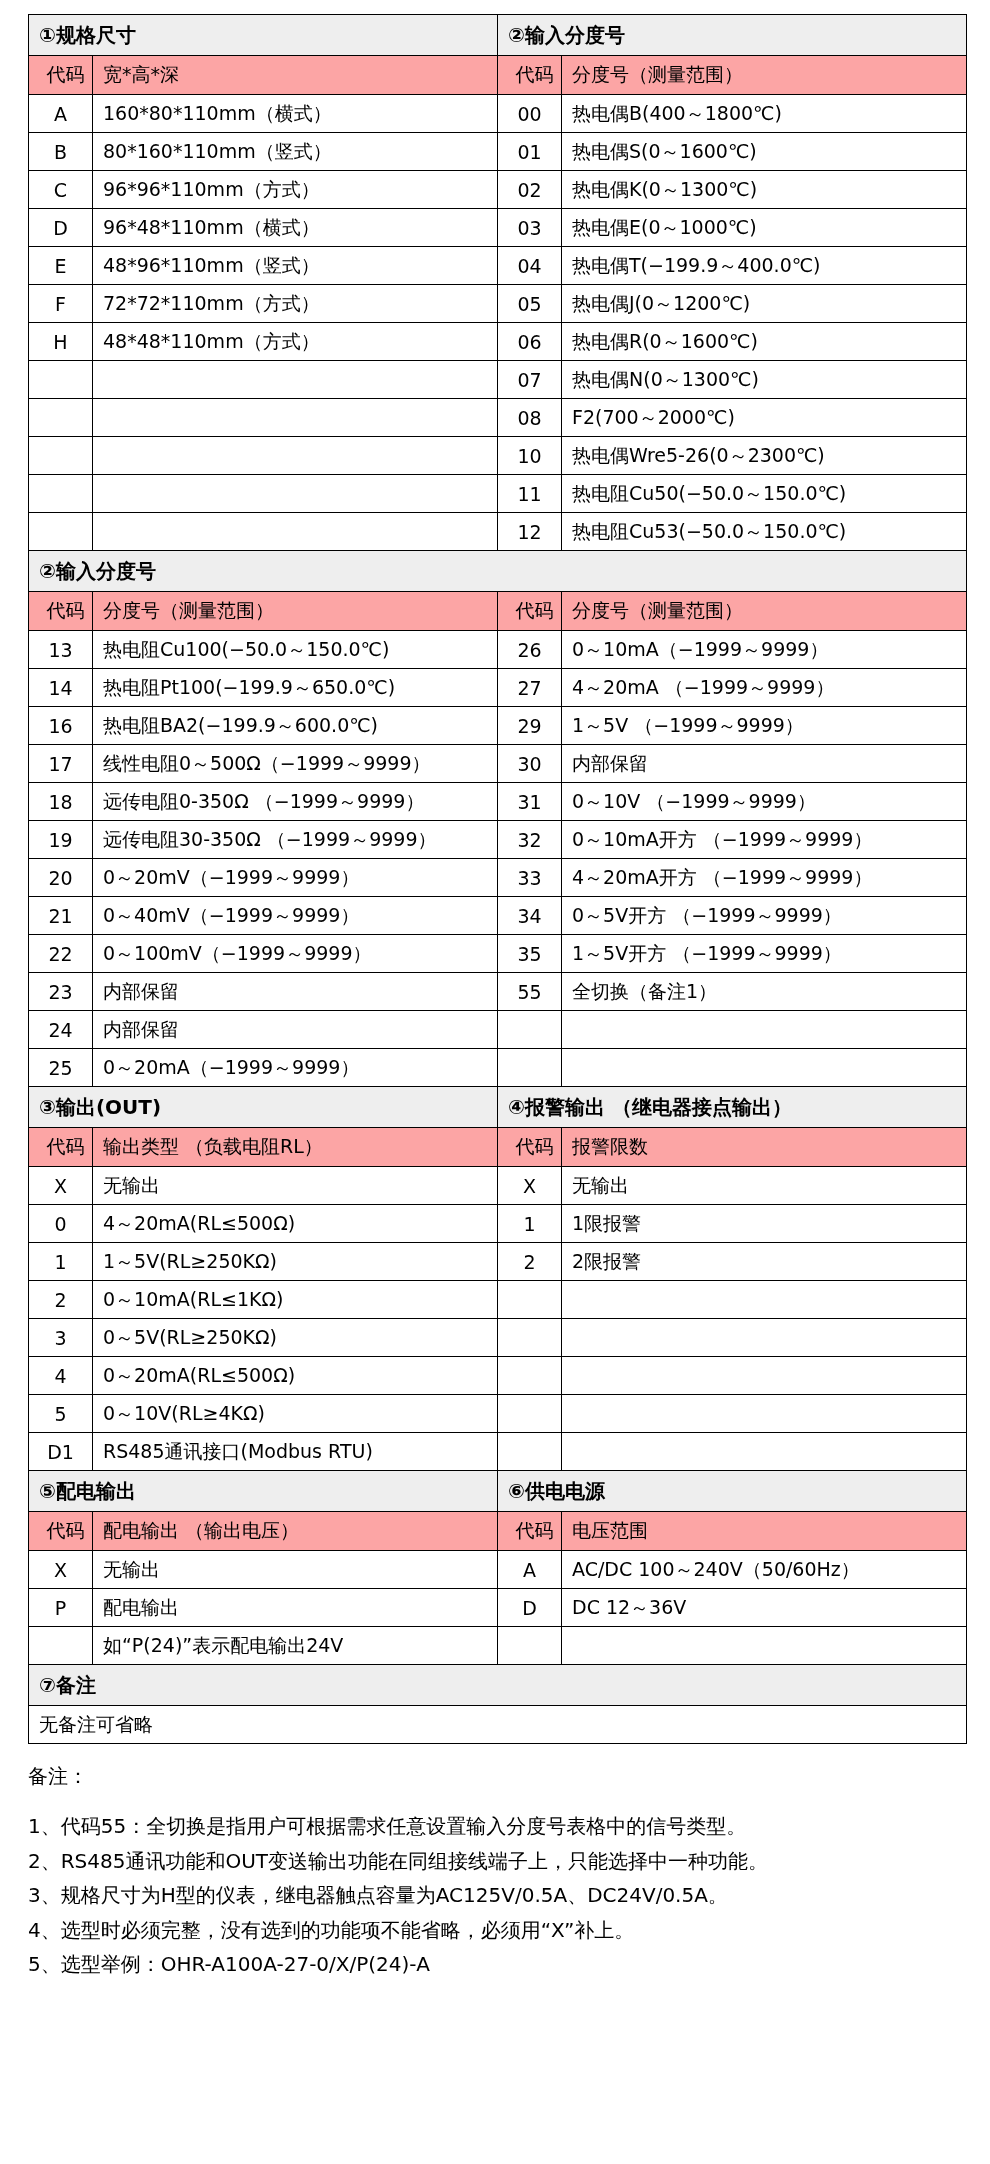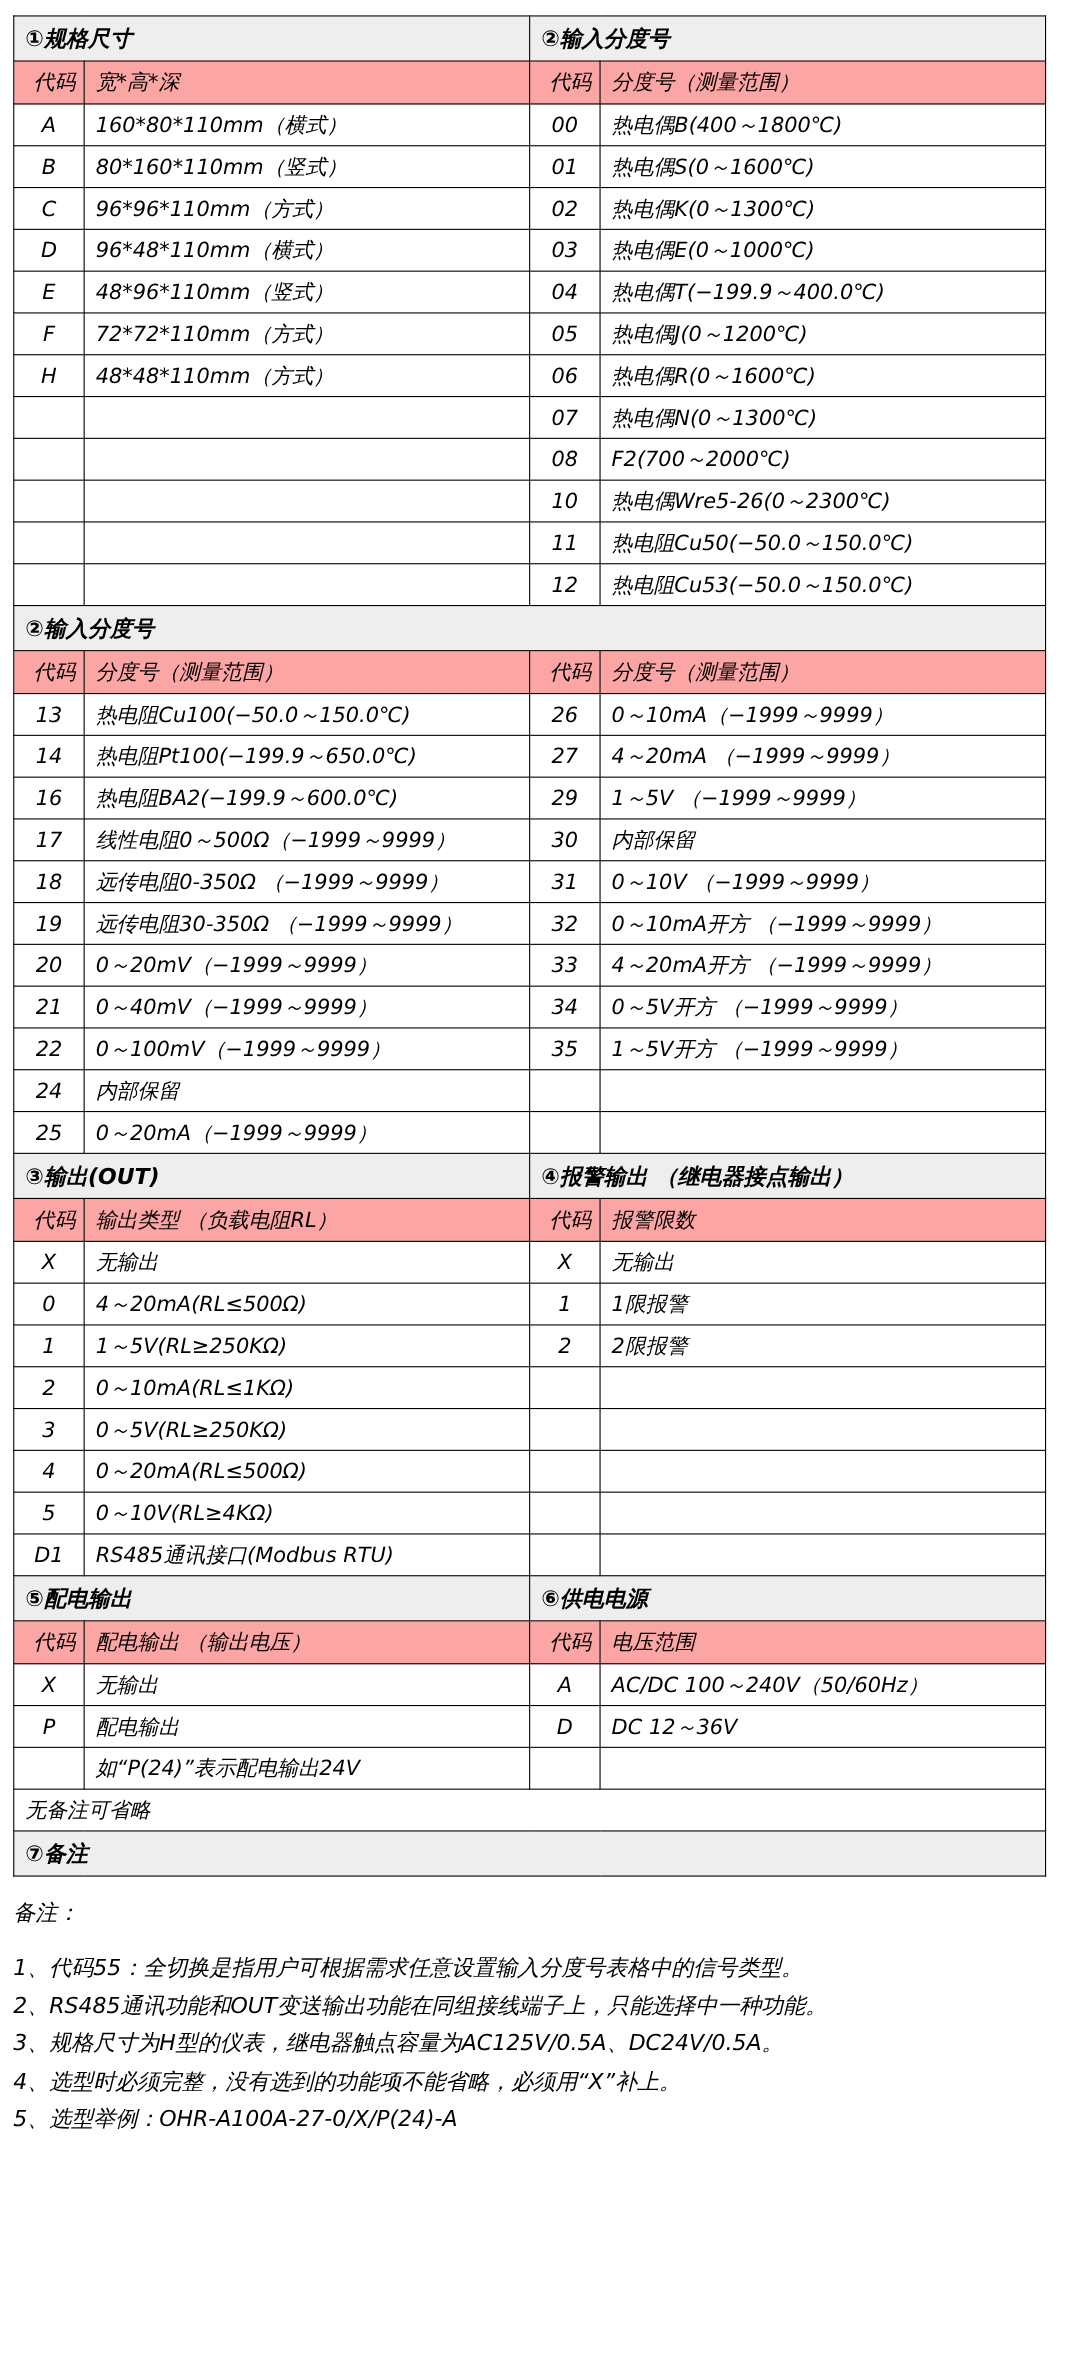--- a/index.html
+++ b/index.html
@@ -2,21 +2,21 @@
 <html><head>
 <meta charset="utf-8">
 <style>
   html,body{margin:0;padding:0;background:#ffffff;}
   body{
     width:990px;
     font-family:"DejaVu Sans","Liberation Sans",sans-serif;
     color:#000;
     -webkit-font-smoothing:antialiased;
   }
-  .page{width:830px;padding:14px 26px 20px 12px;box-sizing:border-box;font-style:italic;}
+  .page{width:830px;padding:14px 26px 20px 28px;box-sizing:border-box;}
 
   table.spec{
     width:938px;
     border-collapse:collapse;
     table-layout:fixed;
     font-size:19px;
   }
   table.spec td, table.spec th{
     border:1px solid #000;
     padding:0;
@@ -217,20 +217,26 @@
       <td class="code-cell">34</td>
       <td class="desc-cell">0～5V开方 （−1999～9999）</td>
     </tr>
     <tr>
       <td class="code-cell">22</td>
       <td class="desc-cell">0～100mV（−1999～9999）</td>
       <td class="code-cell">35</td>
       <td class="desc-cell">1～5V开方 （−1999～9999）</td>
     </tr>
     <tr>
+      <td class="code-cell">23</td>
+      <td class="desc-cell">内部保留</td>
+      <td class="code-cell">55</td>
+      <td class="desc-cell">全切换（备注1）</td>
+    </tr>
+    <tr>
       <td class="code-cell">24</td>
       <td class="desc-cell">内部保留</td>
       <td class="code-cell empty"></td>
       <td class="desc-cell empty"></td>
     </tr>
     <tr>
       <td class="code-cell">25</td>
       <td class="desc-cell">0～20mA（−1999～9999）</td>
       <td class="code-cell empty"></td>
       <td class="desc-cell empty"></td>
@@ -318,24 +324,24 @@
       <td class="desc-cell">DC 12～36V</td>
     </tr>
     <tr>
       <td class="code-cell empty"></td>
       <td class="desc-cell">如“P(24)”表示配电输出24V</td>
       <td class="code-cell empty"></td>
       <td class="desc-cell empty"></td>
     </tr>
 
     <tr>
+      <td class="sec-head" colspan="4">⑦备注</td>
+    </tr>
+    <tr>
       <td class="desc-cell" colspan="4">无备注可省略</td>
-    </tr>
-    <tr>
-      <td class="sec-head" colspan="4">⑦备注</td>
     </tr>
   </tbody>
     </table>
 
   <div class="notes">
     <div class="n-title">备注：</div>
     <div class="n-line">1、代码55：全切换是指用户可根据需求任意设置输入分度号表格中的信号类型。</div>
     <div class="n-line">2、RS485通讯功能和OUT变送输出功能在同组接线端子上，只能选择中一种功能。</div>
     <div class="n-line">3、规格尺寸为H型的仪表，继电器触点容量为AC125V/0.5A、DC24V/0.5A。</div>
     <div class="n-line">4、选型时必须完整，没有选到的功能项不能省略，必须用“X”补上。</div>

